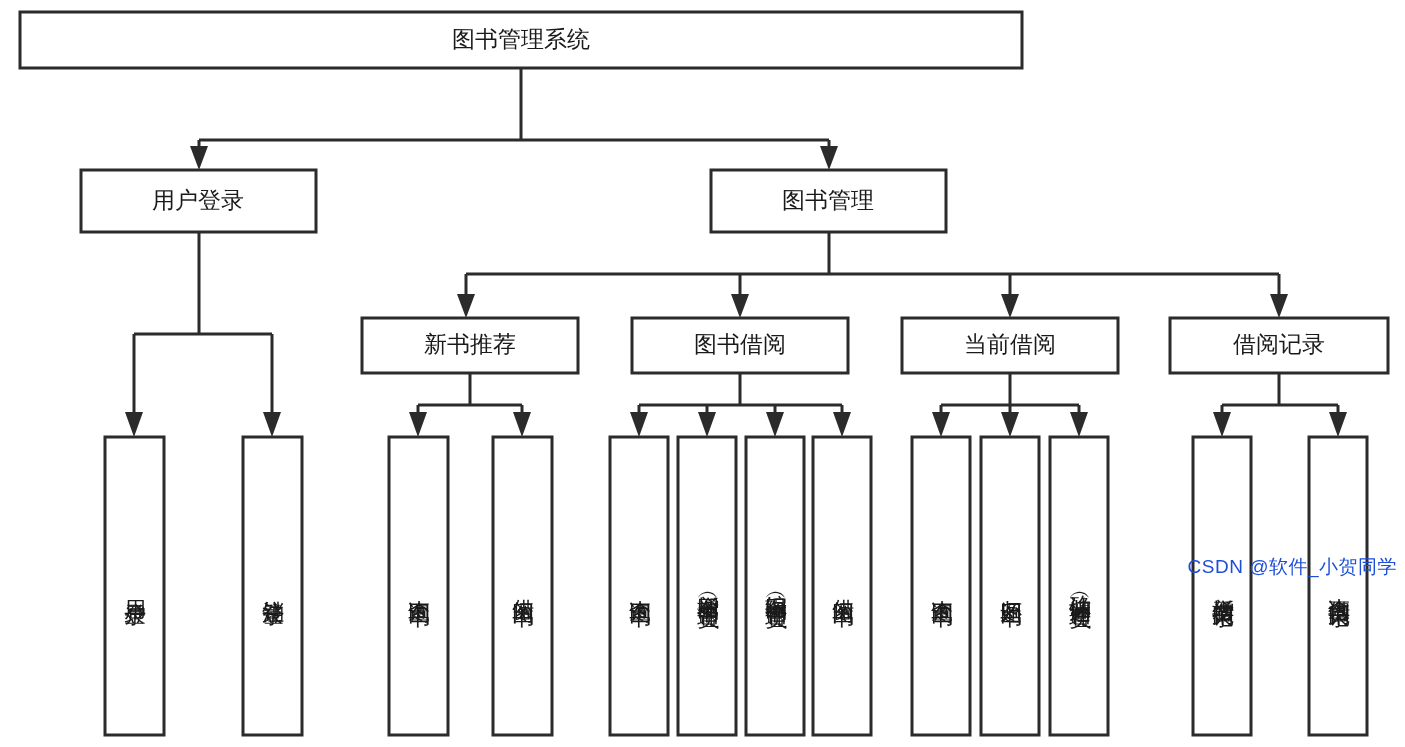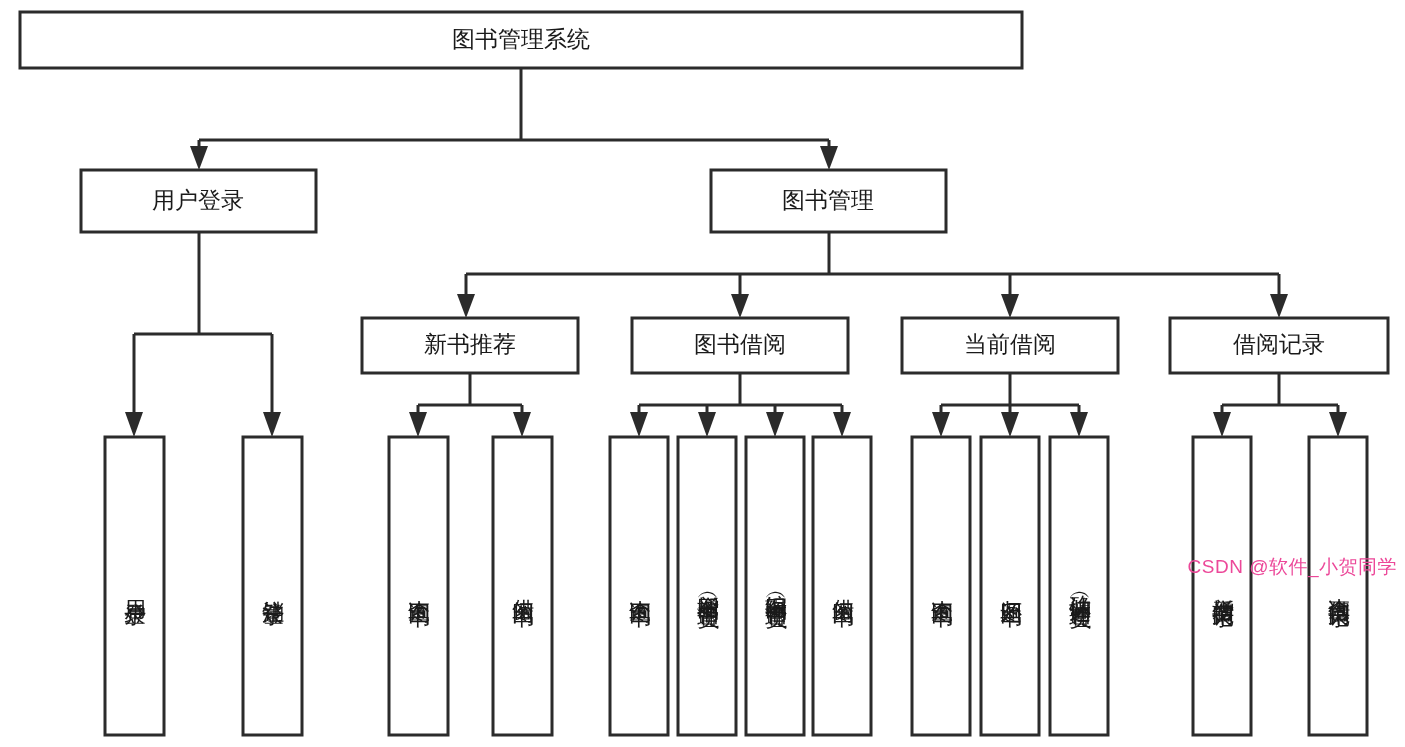--- a/index.html
+++ b/index.html
@@ -54,21 +54,21 @@
   .arrow-head {
     fill: #2b2b2b;
     stroke: none;
   }
   .watermark {
     position: absolute;
     right: 8px;
     bottom: 4px;
     font-family: "Liberation Sans", "DejaVu Sans", sans-serif;
     font-size: 19px;
-    color: #ec4899;
+    color: #1d4ed8;
     letter-spacing: 0.5px;
     white-space: nowrap;
     pointer-events: none;
   }
 </style>
 </head>
 <body>
 
 <div id="diagram-root">
 

